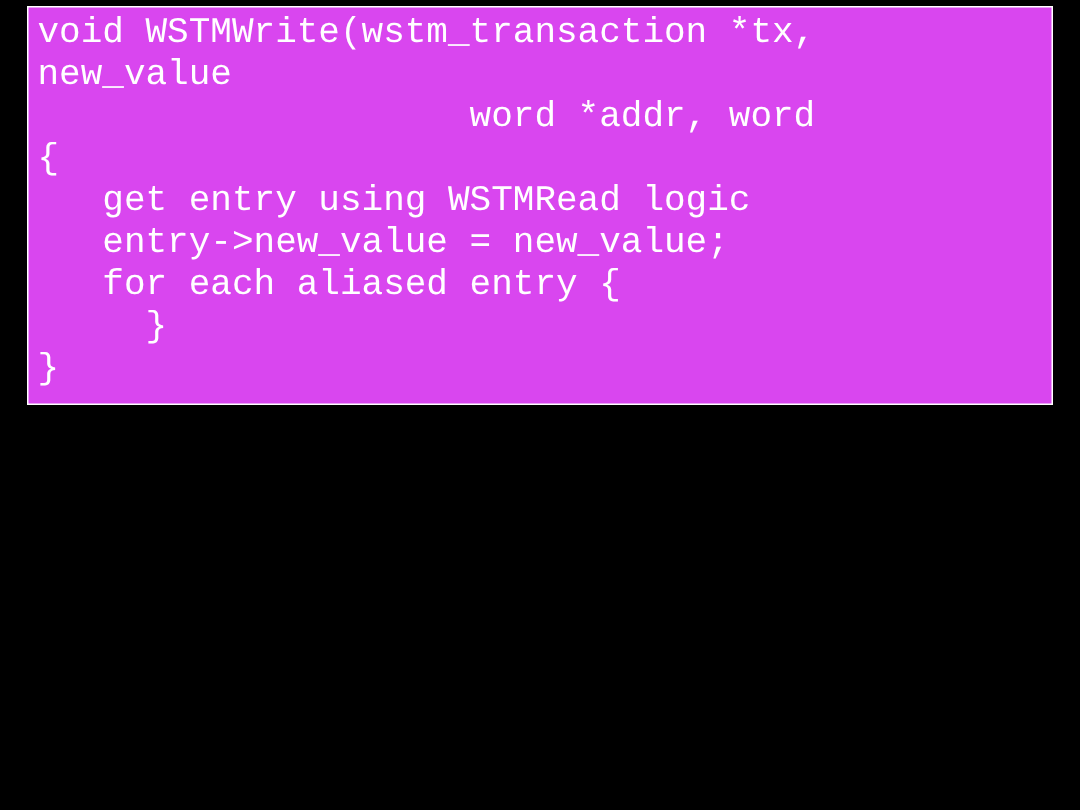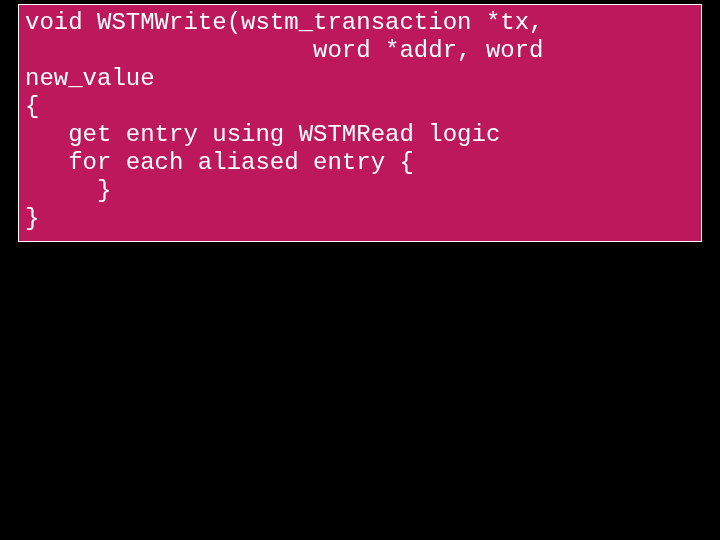--- a/index.html
+++ b/index.html
@@ -15,42 +15,43 @@
     height: 540px;
     background: #000000;
     position: relative;
     box-sizing: border-box;
   }
   .code-box {
     position: absolute;
     left: 18px;
     top: 4px;
     width: 684px;
-    background: #be185d;
+    background: #d946ef;
     border: 1px solid #ffffff;
     box-sizing: border-box;
     padding: 4px 6px 8px 6px;
   }
   .code-line {
     font-family: "Courier New", Courier, monospace;
     font-size: 24px;
     line-height: 28px;
     color: #ffffff;
     white-space: pre;
   }
 </style>
 </head>
 <body>
 
 <div class="slide">
   <div class="code-box">
     <div class="code-line">void WSTMWrite(wstm_transaction *tx,</div>
+    <div class="code-line">new_value</div>
     <div class="code-line">                    word *addr, word</div>
-    <div class="code-line">new_value</div>
     <div class="code-line">{</div>
     <div class="code-line">   get entry using WSTMRead logic</div>
     <div class="code-line"></div>
+    <div class="code-line">   entry-&gt;new_value = new_value;</div>
     <div class="code-line"></div>
     <div class="code-line">   for each aliased entry {</div>
     <div class="code-line">     }</div>
     <div class="code-line">}</div>
   </div>
 </div>
 
 </body></html>

